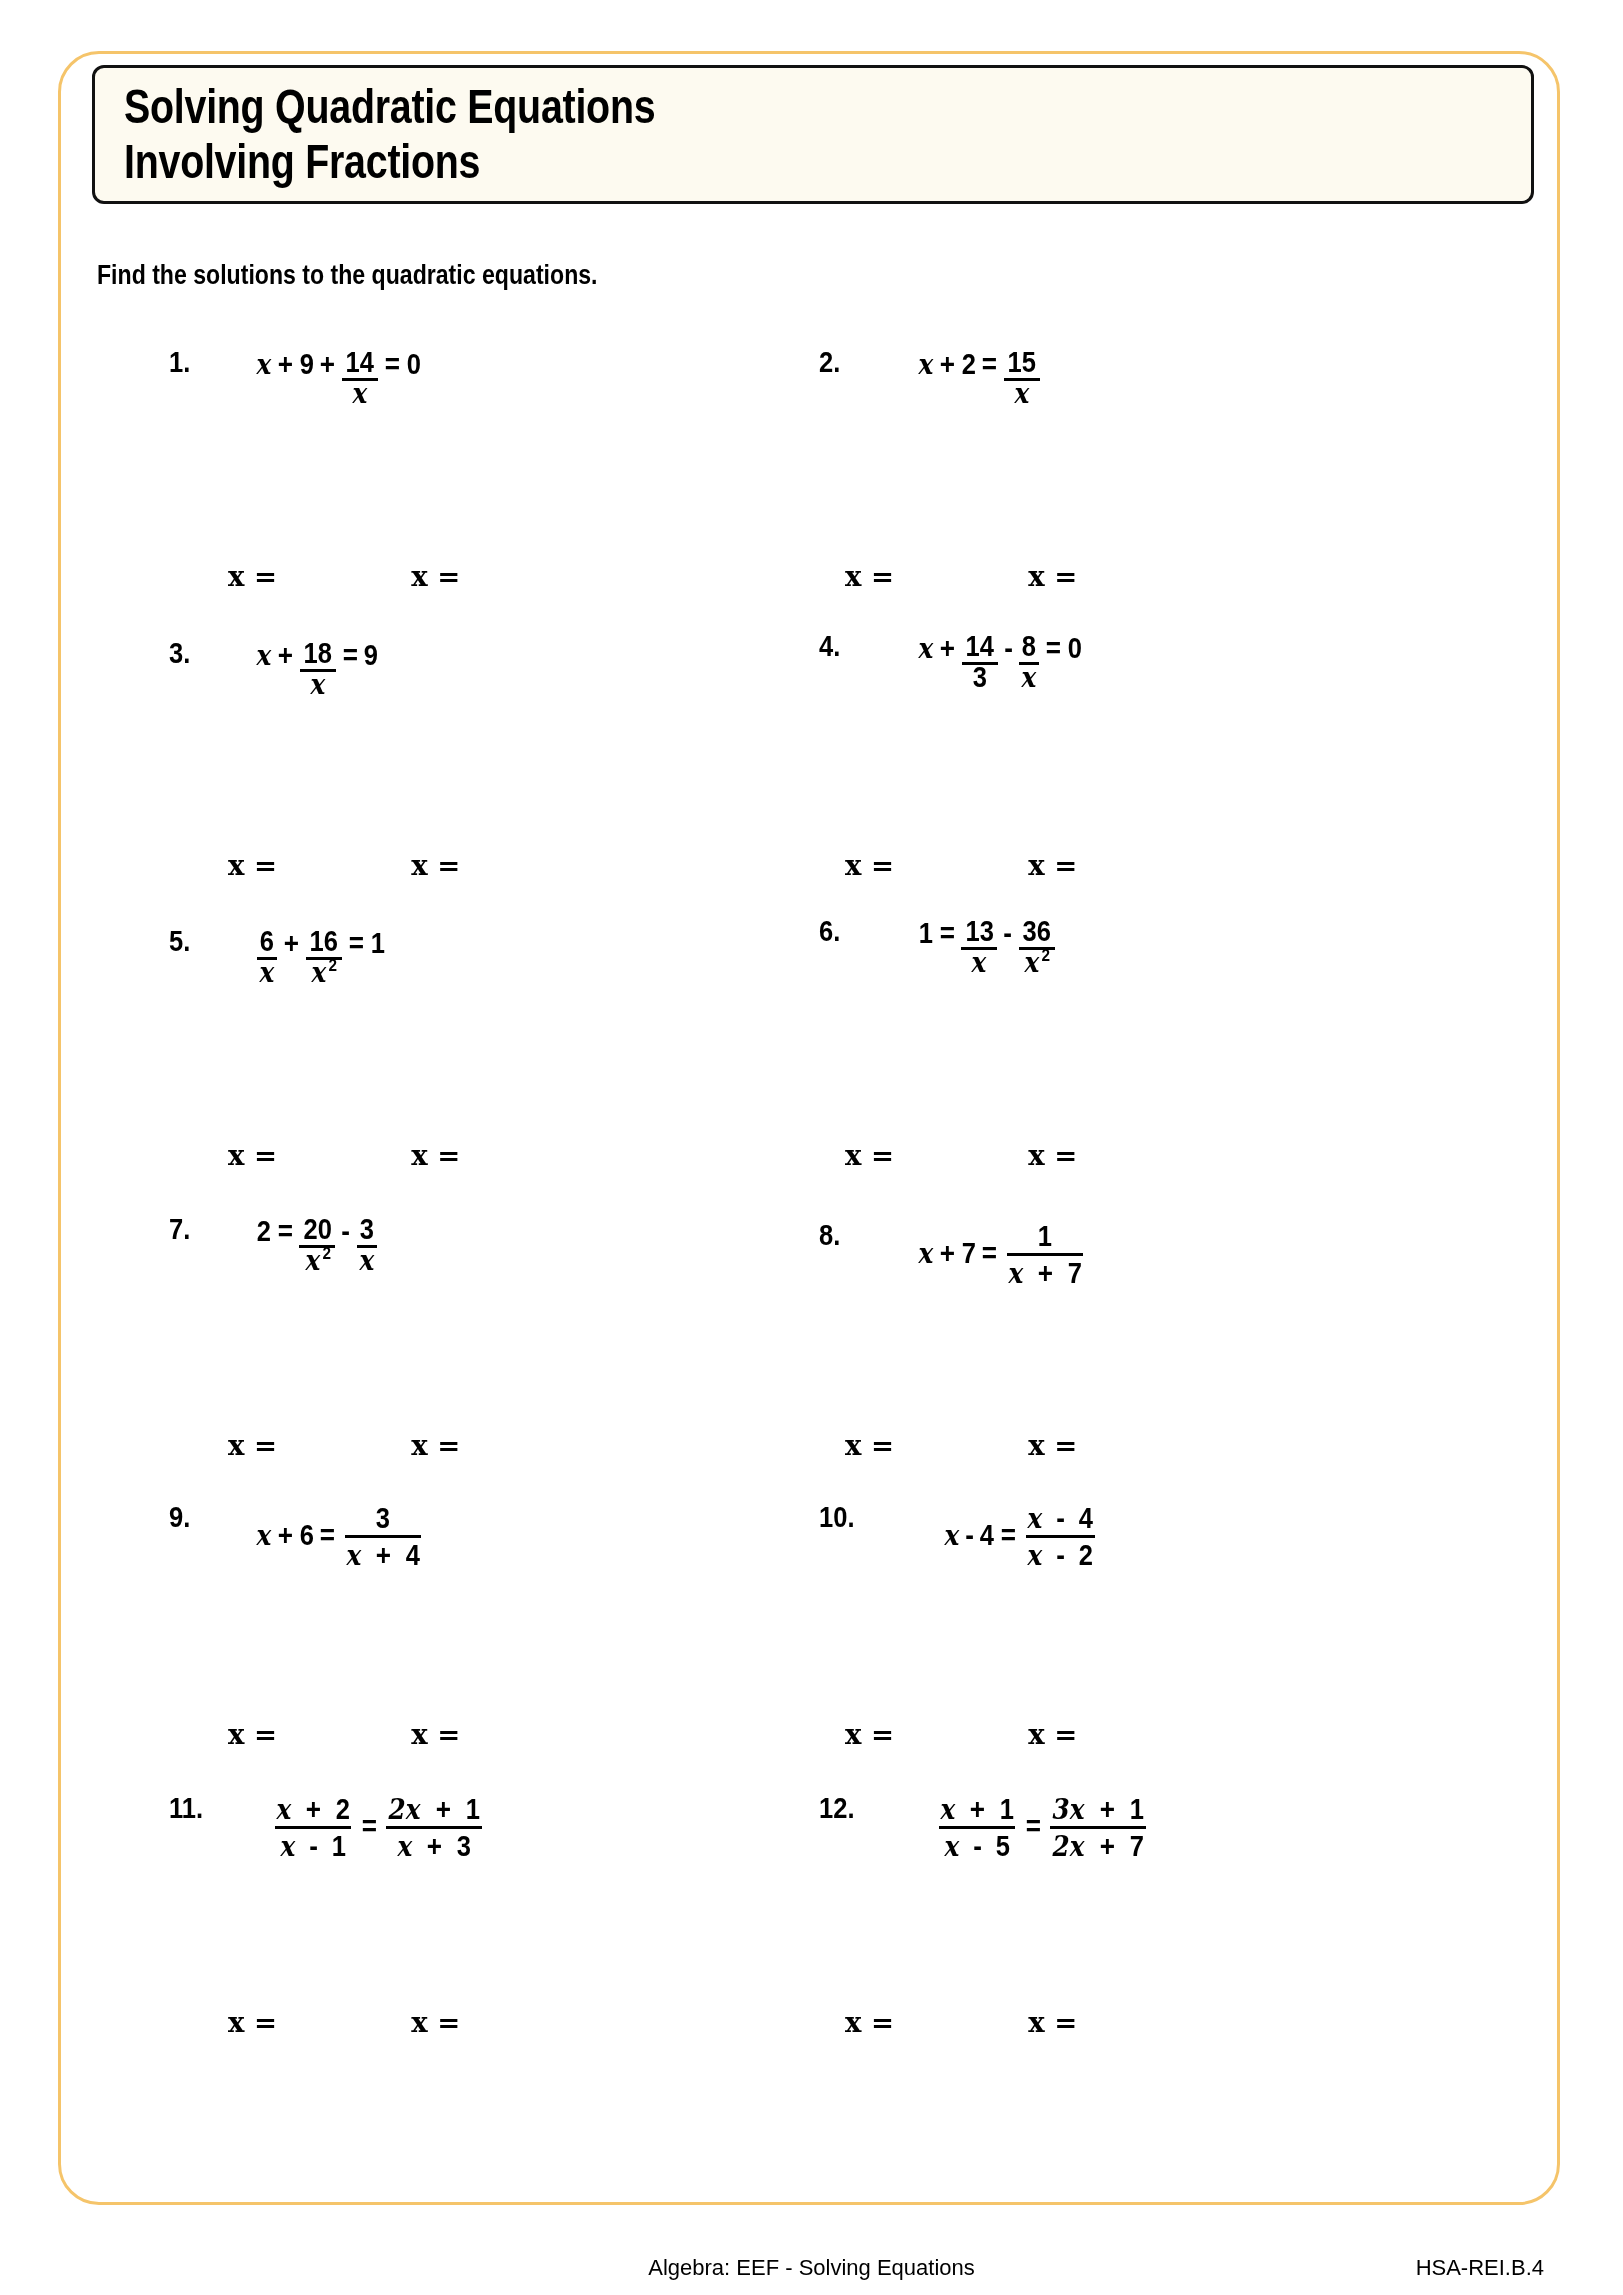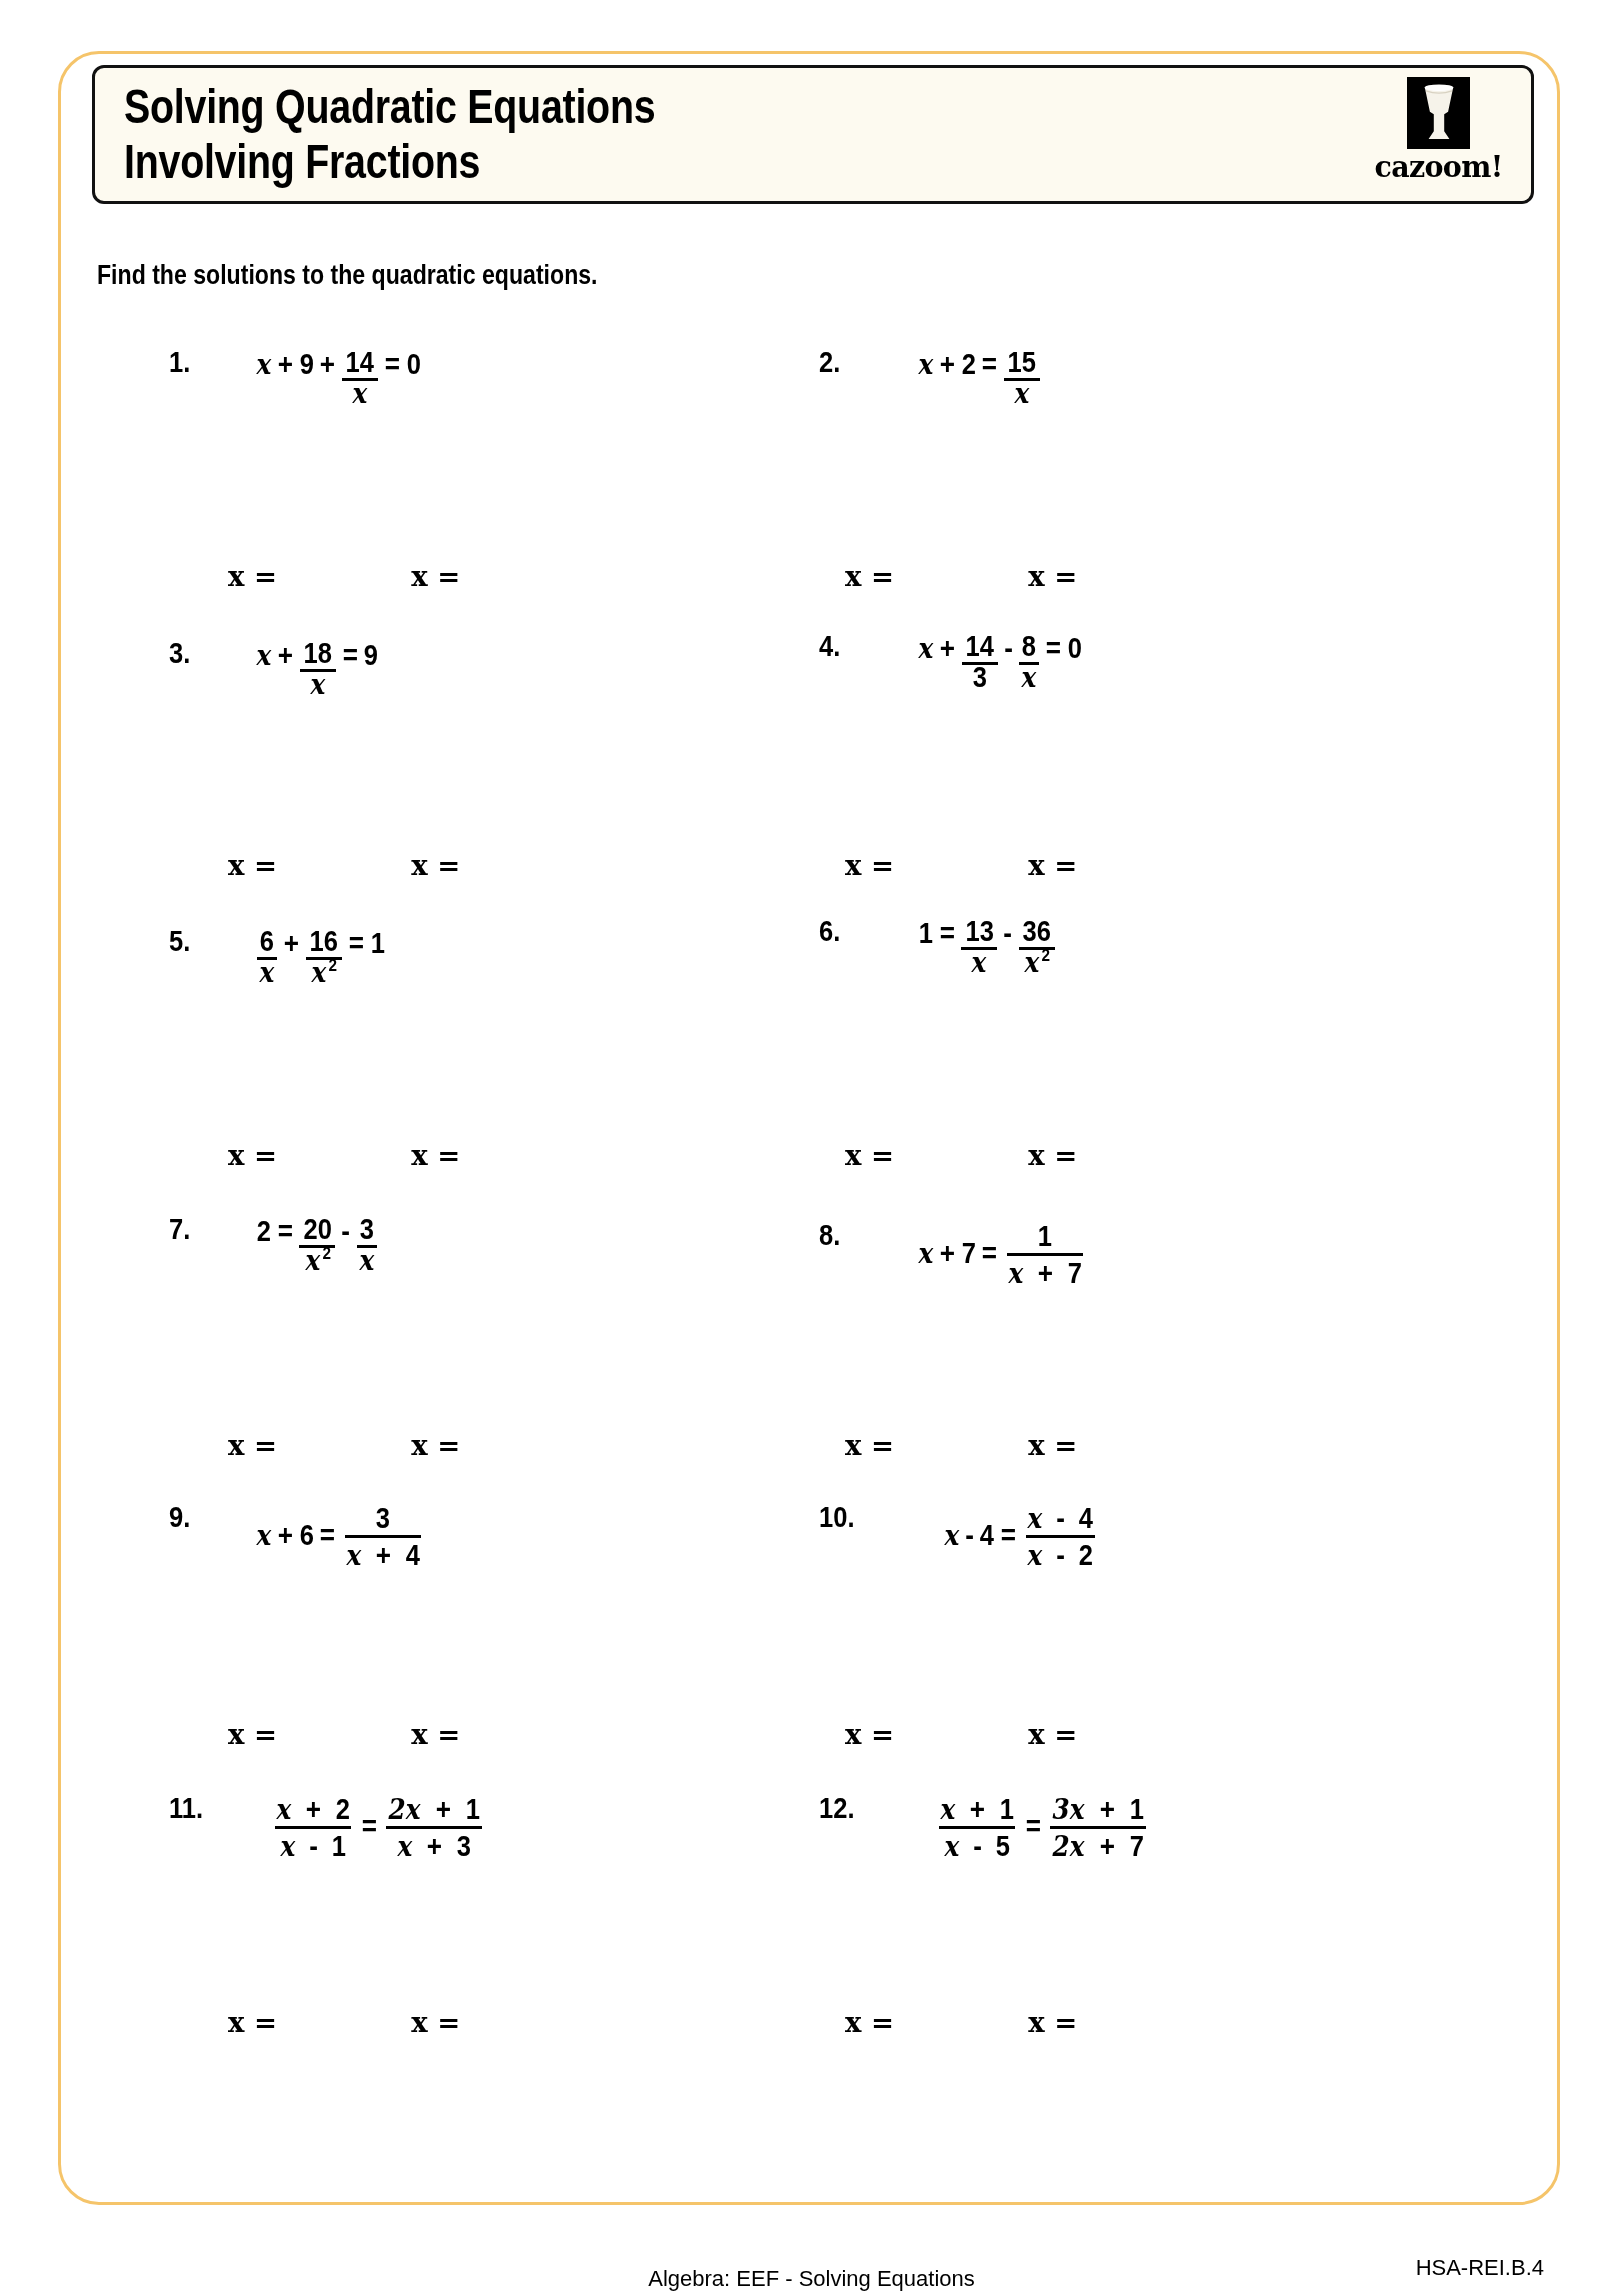--- a/index.html
+++ b/index.html
@@ -224,49 +224,38 @@
     font-family: "Liberation Sans", sans-serif;
     font-size: 22px;
     line-height: 29px;
   }
   .f-link { color: #2a5fa5; text-decoration: underline; display: inline-block; }
   .f-center {
     position: absolute; left: 0; top: 30px; width: 1623px;
     text-align: center;
     font-family: "Liberation Sans Narrow", "Liberation Sans", sans-serif;
     font-size: 22px;
-    margin-top: 11px;
   }
   .f-right {
     position: absolute; right: 79px; top: 30px;
     font-family: "Liberation Sans Narrow", "Liberation Sans", sans-serif;
     font-size: 22px;
   }
 </style>
 </head>
 <body>
 
 <div id="page-border"></div>
 
 <div id="header-box">
   <div id="title-block">
     <div class="title-line">Solving Quadratic Equations</div>
     <div class="title-line">Involving Fractions</div>
   </div>
 
-  <div id="logo">
-    <div id="logo-mark">
-      <svg id="logo-drum" width="39" height="60" viewBox="0 0 60 92">
-        <path d="M8 6 L52 6 L44 44 L38 48 L38 74 L46 86 L14 86 L22 74 L22 48 L16 44 Z" fill="#f6f3ea"></path>
-        <ellipse cx="30" cy="7" rx="22" ry="5" fill="#ffffff"></ellipse>
-        <path d="M10 12 Q30 19 50 12" stroke="#d8d2c2" stroke-width="2" fill="none"></path>
-      </svg>
-    </div>
-    <div id="logo-word">cazoom!</div>
-  </div>
 </div>
 
 <div id="instruction">Find the solutions to the quadratic equations.</div>
 
 <div id="questions">
 
   <div class="qblock col-l" style="left:169px; top:347px;">
     <span class="qnum">1.</span>
     <span class="qexpr">
       <span class="tok var">x</span>

